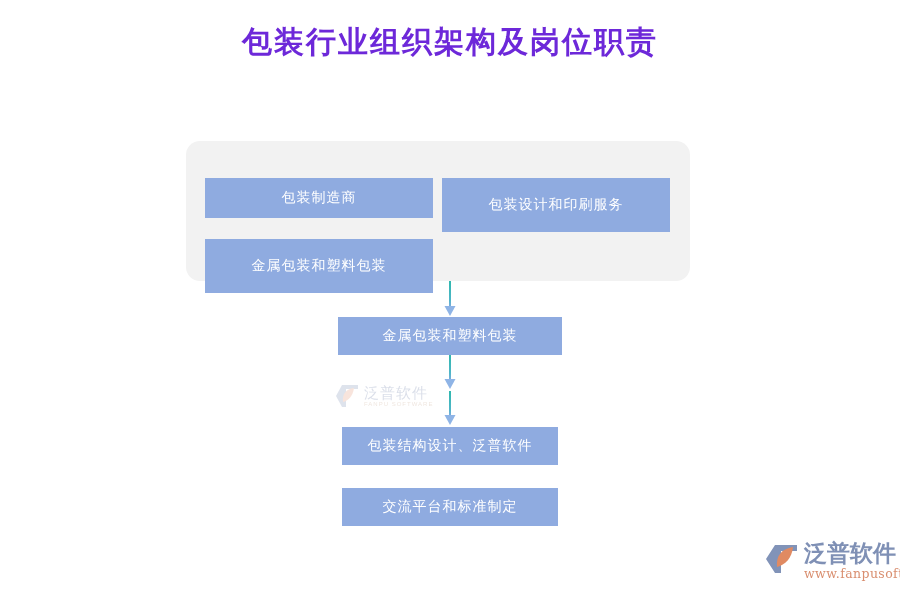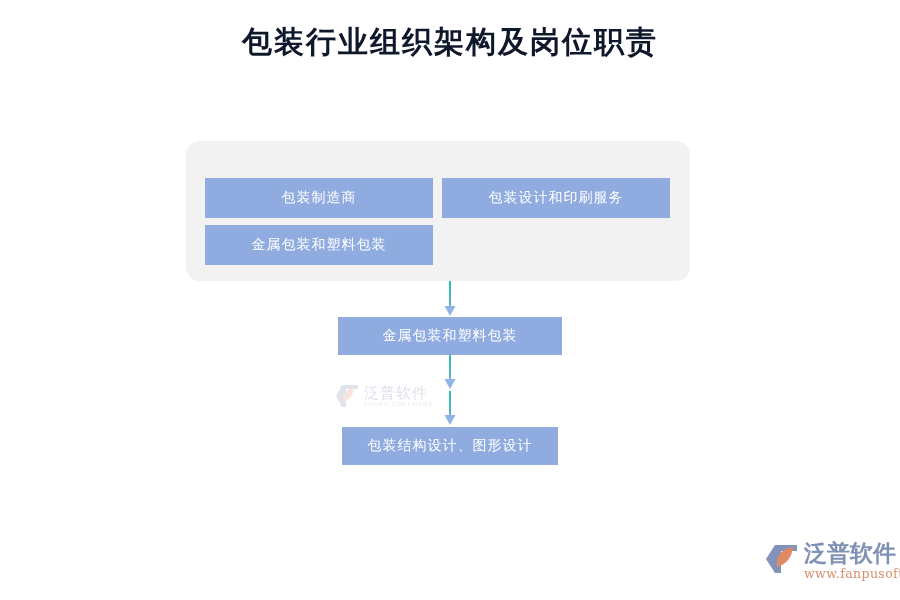--- a/index.html
+++ b/index.html
@@ -18,21 +18,21 @@
   
   .page-title {
     position: absolute;
     top: 22px;
     left: 0;
     width: 900px;
     text-align: center;
     font-size: 30px;
     font-weight: bold;
     letter-spacing: 2px;
-    color: #0f172a;
+    color: #6d28d9;
     font-family: "DejaVu Serif", "Liberation Serif", serif;
     white-space: nowrap;
   }
 
   
   .top-panel {
     position: absolute;
     left: 186px;
     top: 141px;
     width: 504px;
@@ -58,21 +58,21 @@
     font-size: 14px;
     letter-spacing: 1px;
     box-sizing: border-box;
     white-space: nowrap;
   }
   .top-grid .node {
     width: 228px;
     height: 40px;
   }
   .top-grid .node.row2 {
-    height: 40px;
+    height: 54px;
   }
 
   
   .chain {
     position: absolute;
     left: 0;
     top: 281px;
     width: 900px;
   }
   .chain-row {
@@ -226,25 +226,28 @@
           <stop offset="70%" stop-color="#4fb6c8"></stop>
           <stop offset="100%" stop-color="#84a9e2"></stop>
         </linearGradient>
       </defs>
       <rect x="8" y="0" width="2" height="26" fill="url(#ag3)"></rect>
       <polygon points="3.5,24 14.5,24 9,34" fill="#8fb4e6"></polygon>
     </svg>
   </div>
 
   <div class="chain-row">
-    <div class="node node-wide2">包装结构设计、图形设计</div>
+    <div class="node node-wide2">包装结构设计、泛普软件</div>
   </div>
 
   <div class="gap"></div>
 
+  <div class="chain-row">
+    <div class="node node-wide2">交流平台和标准制定</div>
+  </div>
 
 </div>
 
 <div class="watermark">
   <svg width="26" height="26" viewBox="0 0 26 26">
     <path d="M8 2 L24 2 L24 6 L12 6 L12 24 L8 24 L2 13 Z" fill="#6f82ad"></path>
     <path d="M20 5 C12 6 8 11 9 19 C14 18 19 13 20 5 Z" fill="#e08a62"></path>
   </svg>
   <div class="wm-stack">
     <div class="wm-text">泛普软件</div>

